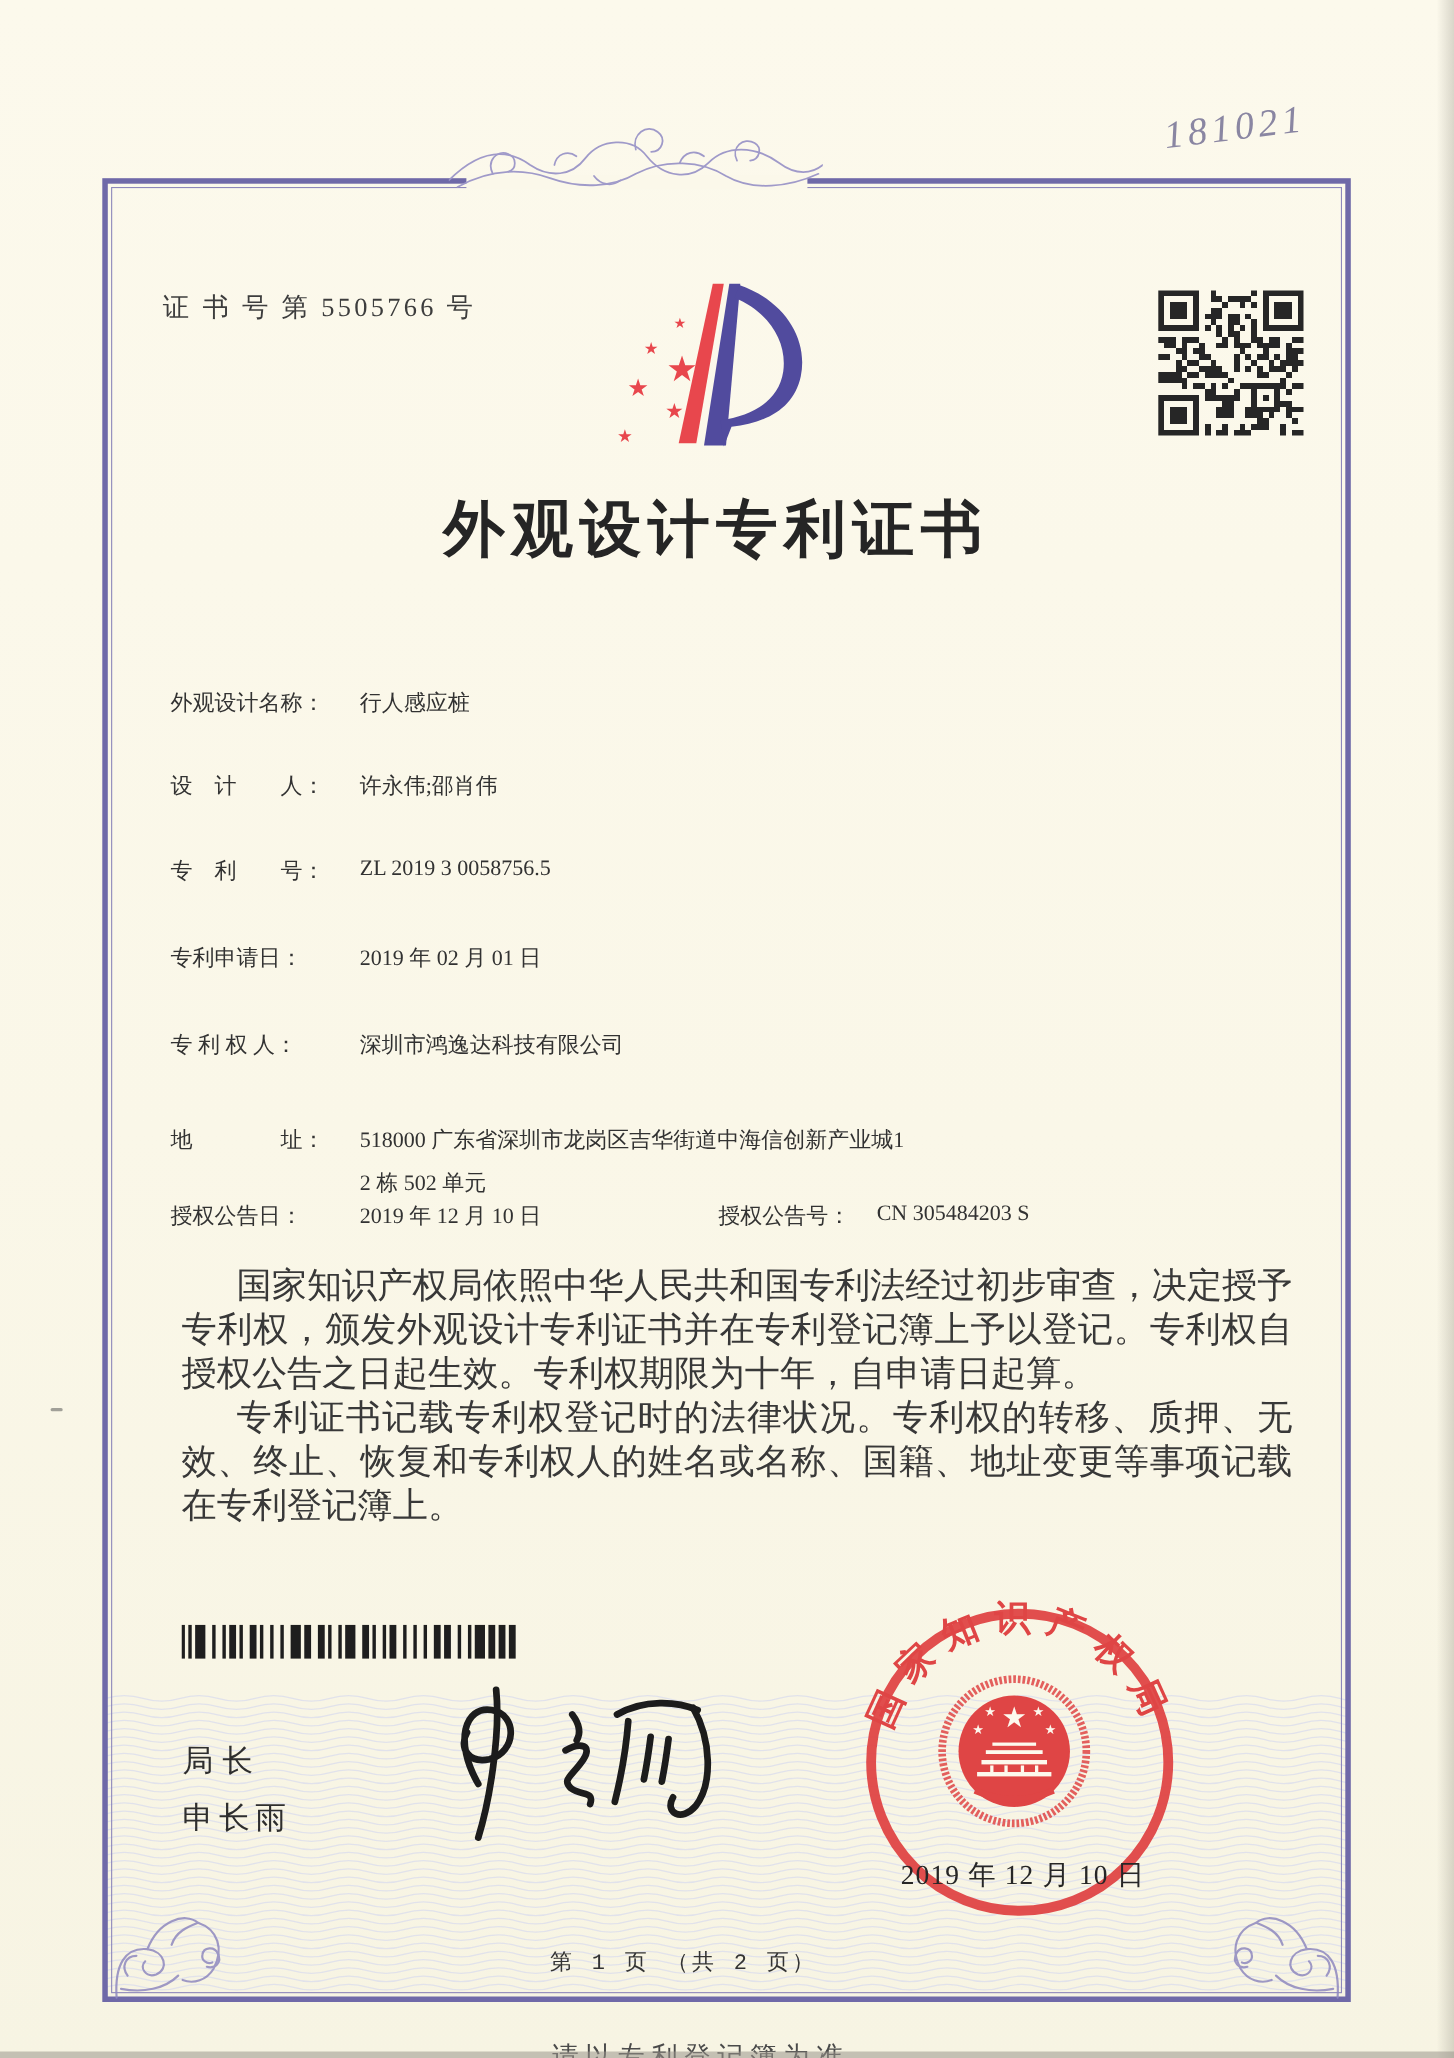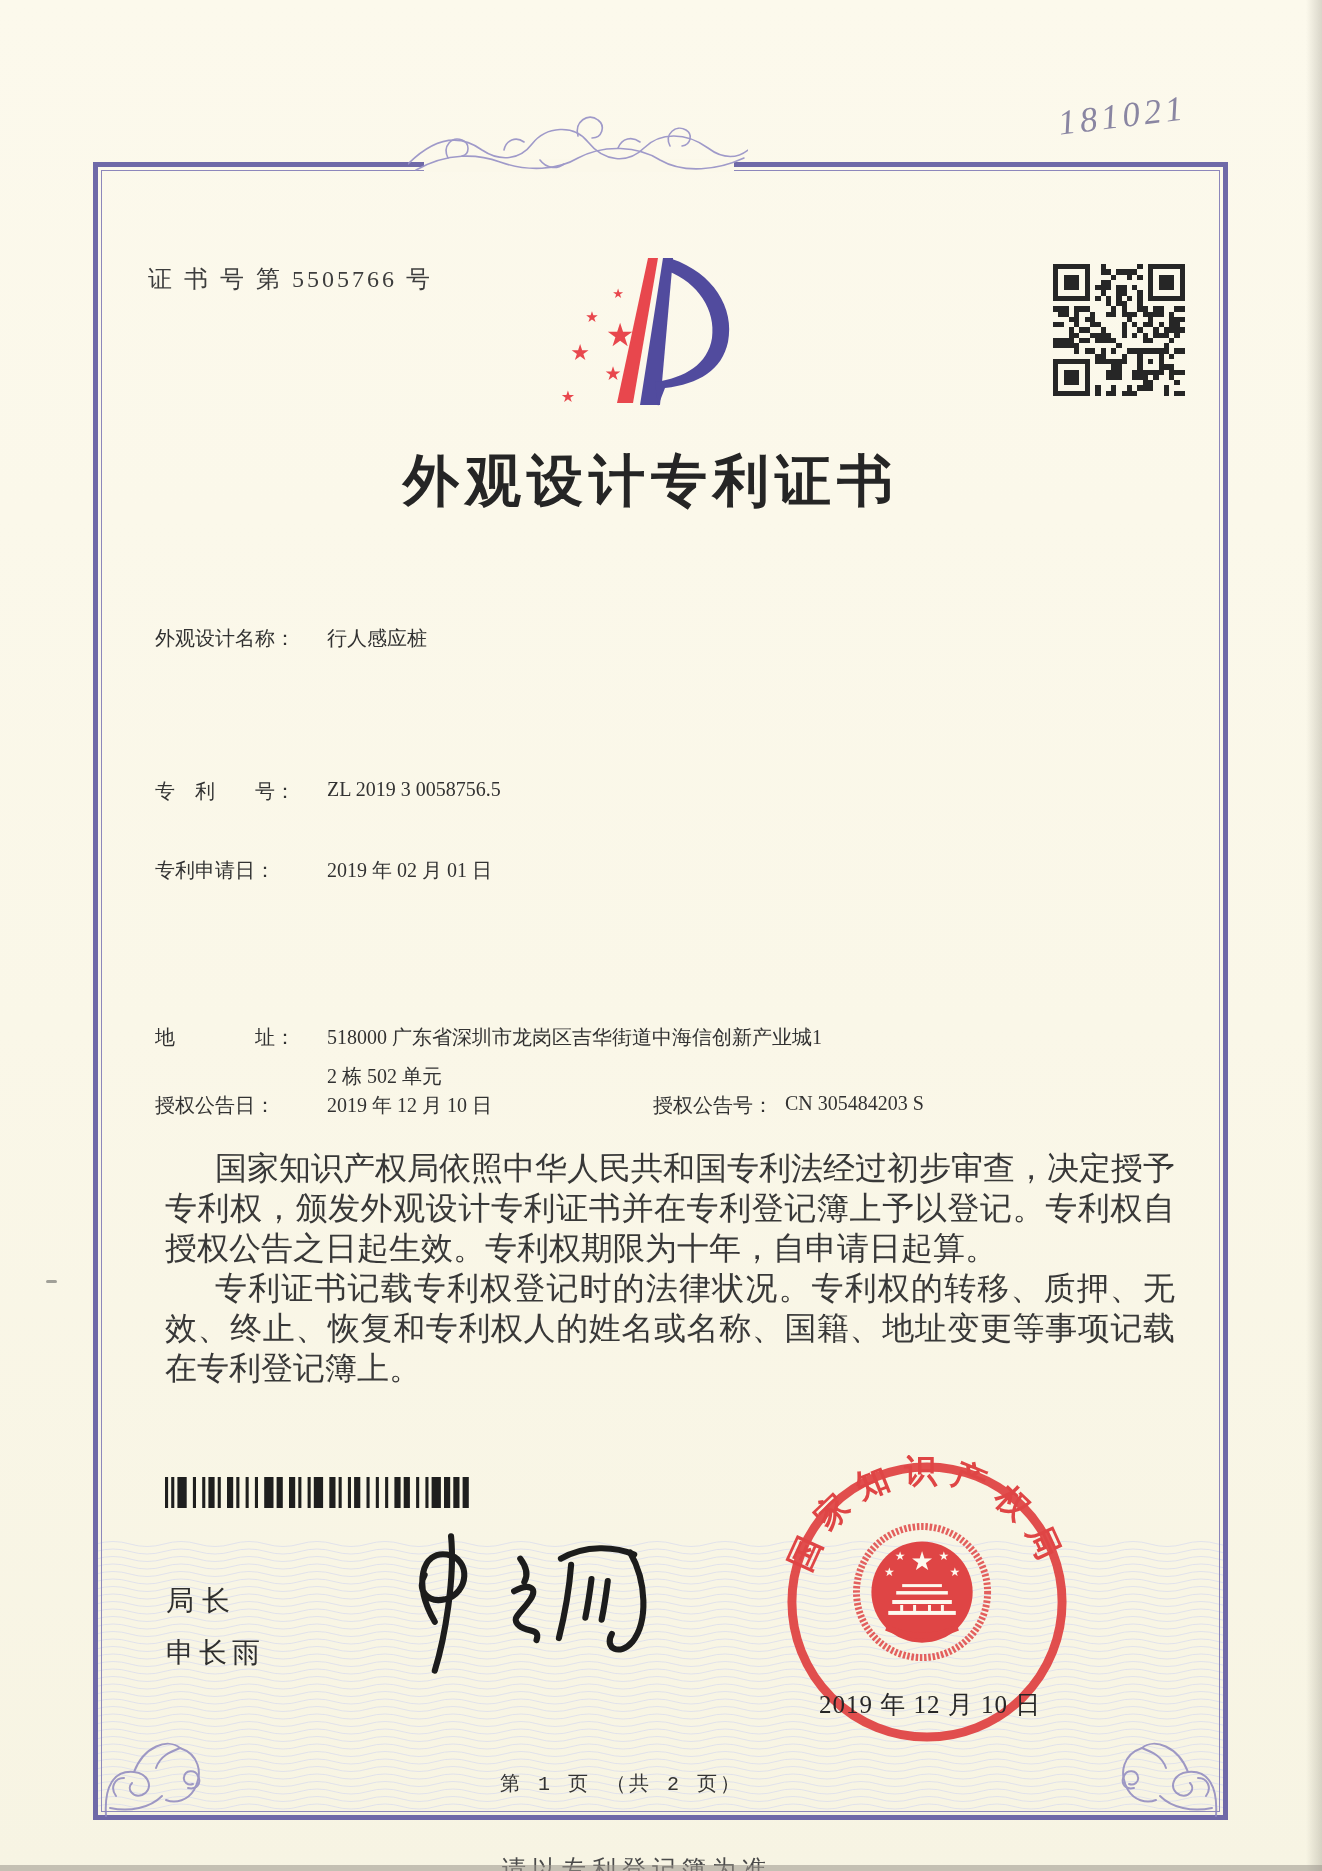--- a/index.html
+++ b/index.html
@@ -35,21 +35,21 @@
   #logo{left:560px;top:250px;width:175px;height:160px;z-index:3;}
   #qr{left:1053px;top:264px;width:132px;height:132px;z-index:3;}
 
   #title{left:358px;top:444px;font-size:56px;font-weight:bold;color:#252525;
       letter-spacing:6px;z-index:3;white-space:nowrap;margin-left:45px;}
 
   .frow{left:155px;width:1020px;display:flex;font-size:20px;color:#323232;z-index:3;}
   .flabel{flex:0 0 172px;white-space:nowrap;}
   .fvalue{white-space:pre-line;}
   #row-grant .pair2{position:absolute;left:498px;top:0;display:flex;}
-  #row-grant .pair2 .fvalue{margin-left:12px;}
+  #row-grant .pair2 .fvalue{margin-left:24px;}
 
   .para{position:absolute;left:165px;width:1010px;font-size:32px;line-height:40px;
       color:#383838;text-align:justify;text-indent:50px;margin:0;z-index:3;}
 
   #barcode{left:165px;top:1477px;width:310px;height:31px;z-index:3;}
 
   #issuer-title{left:166px;top:1582px;font-size:28px;letter-spacing:8px;color:#2e2e2e;z-index:3;}
   #issuer-name{left:166px;top:1634px;font-size:28px;letter-spacing:5px;color:#2e2e2e;z-index:3;}
   #signature{left:390px;top:1522px;width:290px;height:172px;z-index:3;}
 
@@ -460,27 +460,35 @@
       <rect x="23" y="24" width="1" height="1"></rect>
       <rect x="24" y="24" width="1" height="1"></rect>
     </svg>
 
   <div id="title" class="abs">外观设计专利证书</div>
 
   <div class="frow abs" style="top:625px">
     <span class="flabel">外观设计名称：</span>
     <span class="fvalue">行人感应桩</span>
   </div>
+  <div class="frow abs" style="top:701px">
+    <span class="flabel">设　计　　人：</span>
+    <span class="fvalue">许永伟;邵肖伟</span>
+  </div>
   <div class="frow abs" style="top:778px">
     <span class="flabel">专　利　　号：</span>
     <span class="fvalue">ZL 2019 3 0058756.5</span>
   </div>
   <div class="frow abs" style="top:857px">
     <span class="flabel">专利申请日：</span>
     <span class="fvalue">2019 年 02 月 01 日</span>
+  </div>
+  <div class="frow abs" style="top:936px">
+    <span class="flabel">专 利 权 人：</span>
+    <span class="fvalue">深圳市鸿逸达科技有限公司</span>
   </div>
   <div class="frow abs" style="top:1018px;line-height:39px">
     <span class="flabel">地　　　　址：</span>
     <span class="fvalue">518000 广东省深圳市龙岗区吉华街道中海信创新产业城1
 2 栋 502 单元</span>
   </div>
   <div class="frow abs" id="row-grant" style="top:1092px">
     <span class="flabel">授权公告日：</span>
     <span class="fvalue">2019 年 12 月 10 日</span>
     <span class="pair2">

